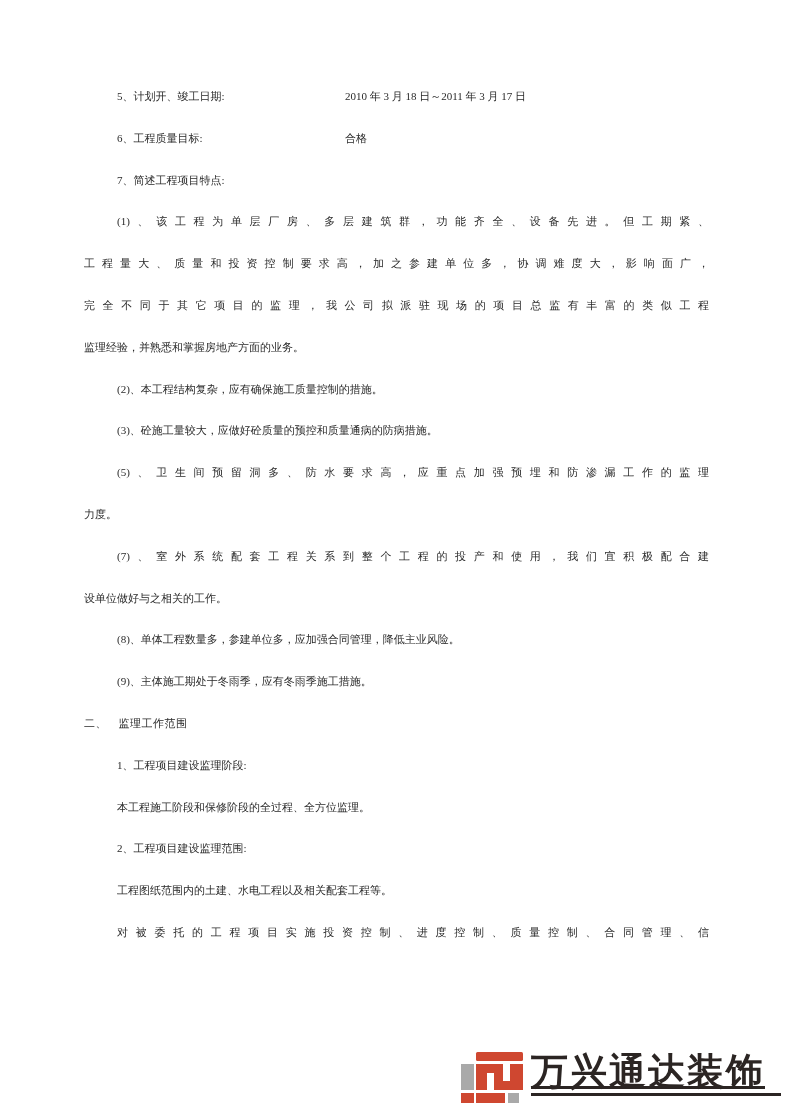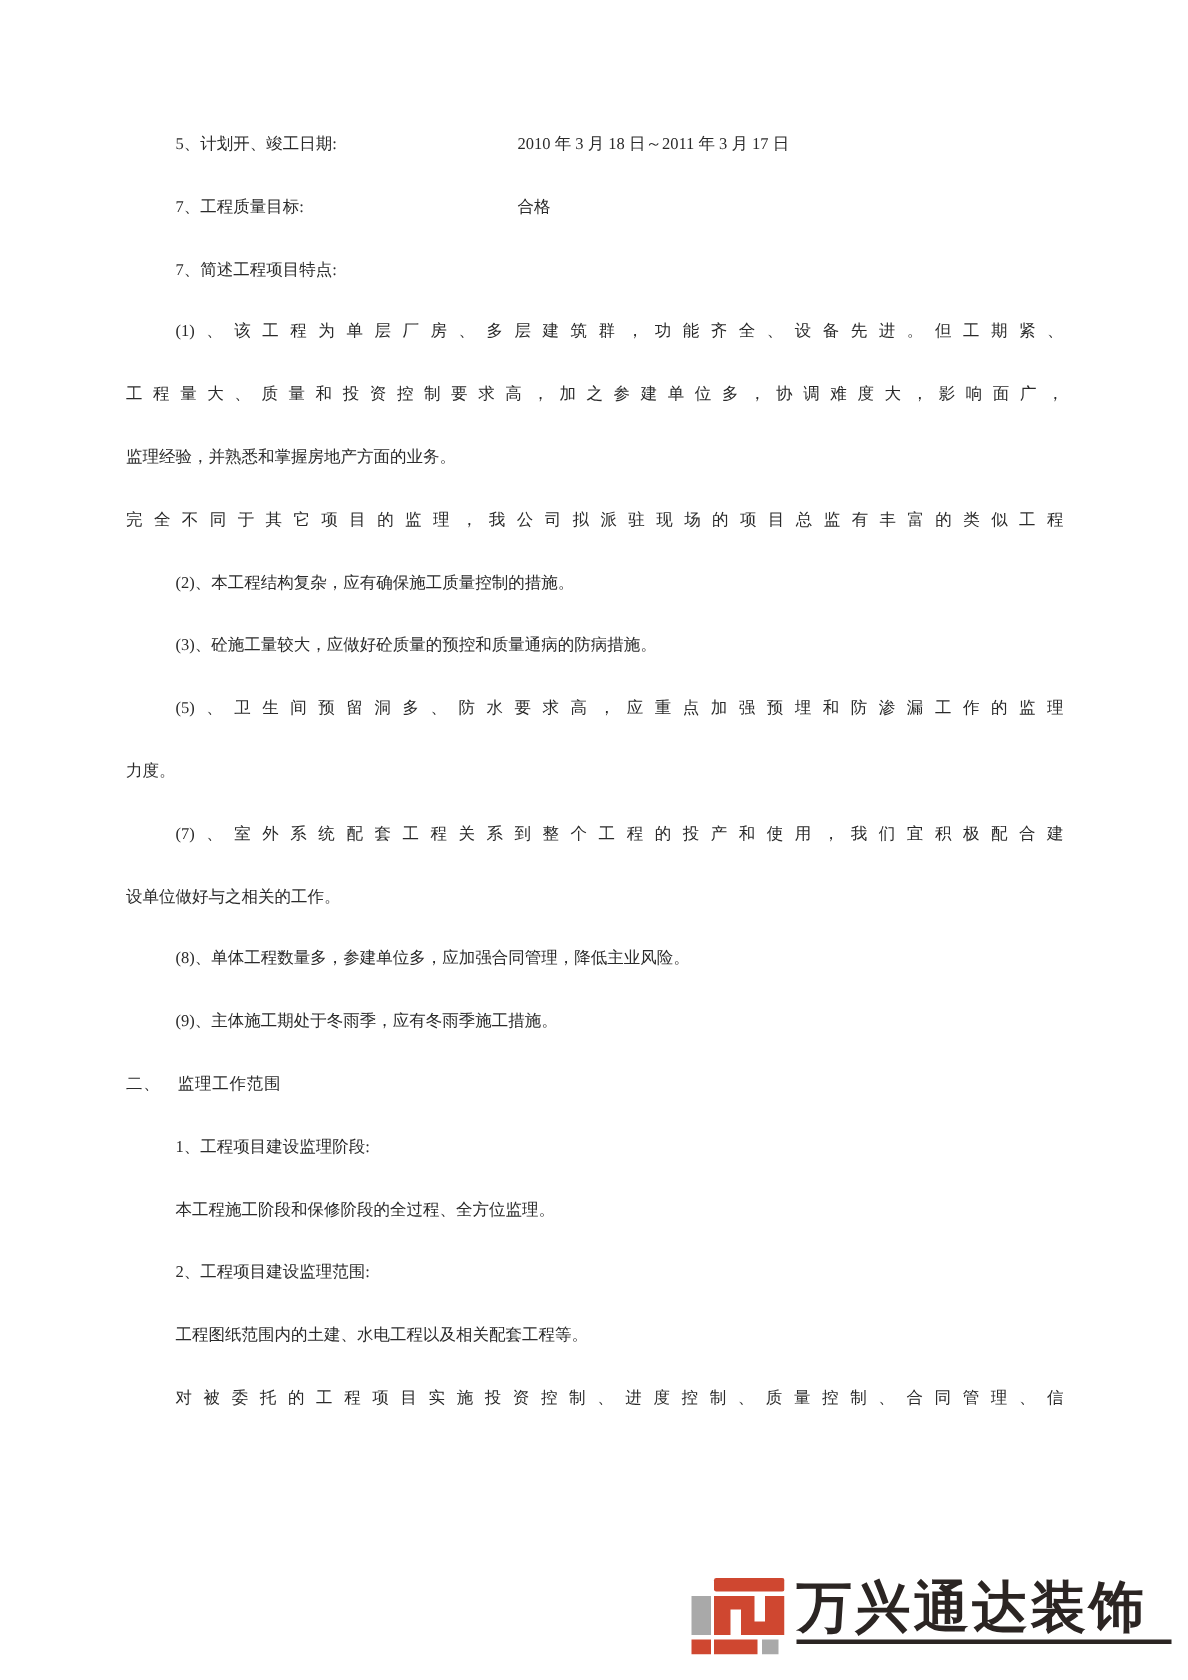--- a/index.html
+++ b/index.html
@@ -23,40 +23,41 @@
     display:flex; align-items:flex-start; gap:8px;
   }
   .logo-icon { width:64px; height:51px; margin-top:0; }
   .logo-icon .red  { fill:var(--logo-red,#cf4730); }
   .logo-icon .gray { fill:var(--logo-gray,#a9a9a9); }
   .logo-textcol { width:250px; }
   .logo-cn {
     font-family:"Liberation Sans","DejaVu Sans",sans-serif; font-weight:bold;
     font-size:37px; line-height:40px; letter-spacing:2px; white-space:nowrap;
     color:var(--logo-dark,#2b2523);
+    text-decoration:underline;
   }
   .logo-rule { border-top:3px solid var(--logo-dark,#2b2523); margin-top:1px; width:100%; }
   .logo-en {
     font-family:"Liberation Sans","DejaVu Sans",sans-serif; font-weight:normal;
     font-size:18px; line-height:17px; letter-spacing:0.2px; white-space:nowrap;
     color:var(--logo-endark,#474140);
     margin-top:32px;
   }
 </style>
 </head>
 <body>
 
 <div class="doc" id="doc-lines">
     <div class="line indent"><span class="field-label">5、计划开、竣工日期:</span><span class="field-value">2010 年 3 月 18 日～2011 年 3 月 17 日</span></div>
-    <div class="line indent"><span class="field-label">7、工程质量目标:</span><span class="field-value">合格</span></div>
+    <div class="line indent"><span class="field-label">6、工程质量目标:</span><span class="field-value">合格</span></div>
     <div class="line indent">7、简述工程项目特点:</div>
     <div class="line indent fill">(1)、该工程为单层厂房、多层建筑群，功能齐全、设备先进。但工期紧、</div>
     <div class="line fill">工程量大、质量和投资控制要求高，加之参建单位多，协调难度大，影响面广，</div>
+    <div class="line fill">完全不同于其它项目的监理，我公司拟派驻现场的项目总监有丰富的类似工程</div>
     <div class="line">监理经验，并熟悉和掌握房地产方面的业务。</div>
-    <div class="line fill">完全不同于其它项目的监理，我公司拟派驻现场的项目总监有丰富的类似工程</div>
     <div class="line indent">(2)、本工程结构复杂，应有确保施工质量控制的措施。</div>
     <div class="line indent">(3)、砼施工量较大，应做好砼质量的预控和质量通病的防病措施。</div>
     <div class="line indent fill">(5)、卫生间预留洞多、防水要求高，应重点加强预埋和防渗漏工作的监理</div>
     <div class="line">力度。</div>
     <div class="line indent fill">(7)、室外系统配套工程关系到整个工程的投产和使用，我们宜积极配合建</div>
     <div class="line">设单位做好与之相关的工作。</div>
     <div class="line indent">(8)、单体工程数量多，参建单位多，应加强合同管理，降低主业风险。</div>
     <div class="line indent">(9)、主体施工期处于冬雨季，应有冬雨季施工措施。</div>
     <div class="line heading">二、　监理工作范围</div>
     <div class="line indent">1、工程项目建设监理阶段:</div>

